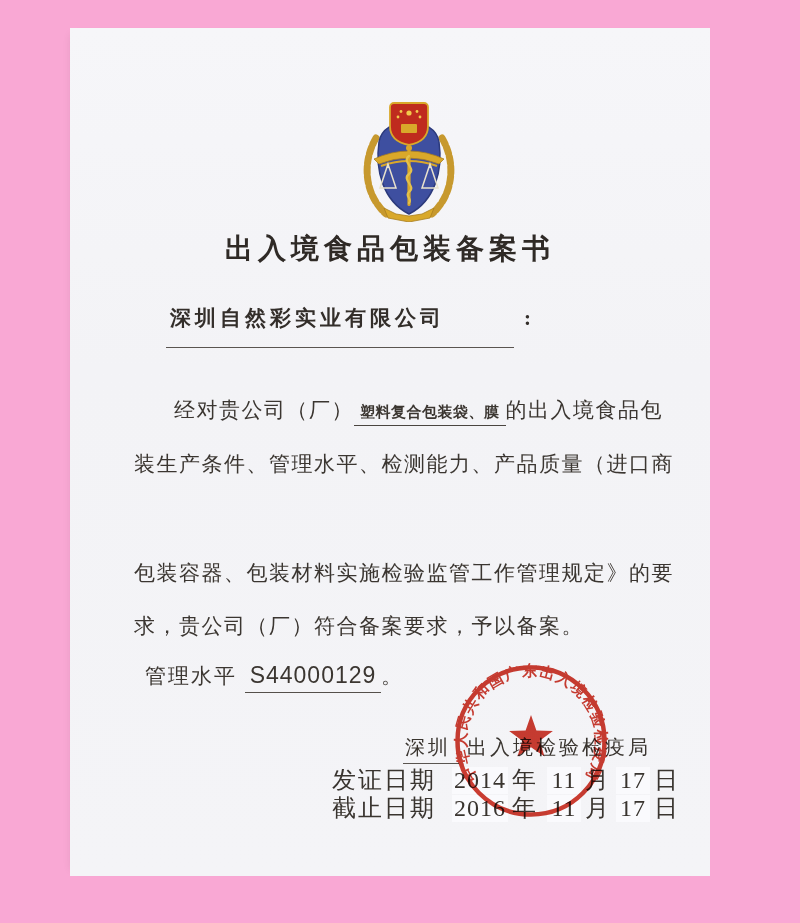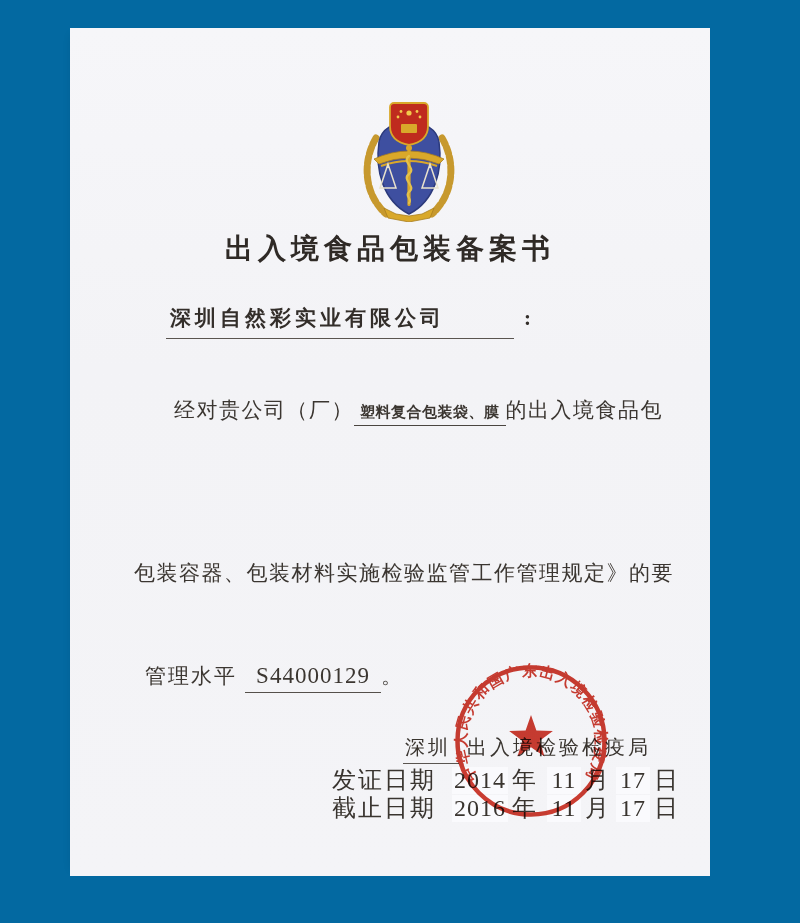--- a/index.html
+++ b/index.html
@@ -1,36 +1,36 @@
 <!DOCTYPE html>
 <html><head>
 <meta charset="utf-8">
 <style>
   html,body{margin:0;padding:0;background:#ffffff;width:800px;height:923px;overflow:hidden;
     font-family:"Liberation Serif","DejaVu Serif",serif;color:#39342f;}
-  .stage{position:relative;width:800px;height:923px;background:#0369a1;}
+  .stage{position:relative;width:800px;height:923px;background:#f9a8d4;}
   .page{position:absolute;left:70px;top:28px;width:640px;height:848px;
     background:linear-gradient(180deg,#f6f6f9 0%,#f3f3f6 40%,#f4f4f7 100%);
     box-shadow:-6px 0 8px -6px rgba(0,0,0,0.07);}
   .emblem{position:absolute;left:284px;top:70px;width:110px;height:124px;}
   .title{position:absolute;left:0;top:202px;width:640px;text-align:center;
     font-size:28px;font-weight:bold;letter-spacing:5px;color:#2f2a26;}
   .recipient{position:absolute;left:96px;top:276px;font-size:21px;font-weight:bold;
     letter-spacing:4px;color:#332e2a;white-space:nowrap;}
-  .u-name{display:inline-block;min-width:340px;border-bottom:1.6px solid #5a5550;padding:0 4px 6px 4px;}
+  .u-name{display:inline-block;min-width:340px;border-bottom:1.6px solid #5a5550;padding:0 4px 15px 4px;}
   .colon{display:inline-block;margin-left:10px;font-weight:bold;}
   .bodyline{position:absolute;left:64px;width:560px;font-size:21px;letter-spacing:1.5px;
     color:#3b3631;white-space:nowrap;}
   .l1{top:368px;padding-left:40px;}
   .l2{top:422px;}.l3{top:477px;}.l4{top:531px;}.l5{top:584px;}
   .insert{font-size:15px;font-weight:bold;letter-spacing:0.5px;border-bottom:1.4px solid #4a4540;
     padding:0 6px 3px 6px;display:inline-block;vertical-align:baseline;}
   .codeline{position:absolute;left:75px;top:634px;font-size:21px;letter-spacing:2px;color:#3b3631;white-space:nowrap;}
   .u-code{display:inline-block;min-width:128px;text-align:center;border-bottom:1.5px solid #55504b;
-    padding:0 4px 3px 4px;margin-left:8px;font-family:Liberation Serif, serif;font-size:23px;letter-spacing:1px;}
+    padding:0 4px 3px 4px;margin-left:8px;font-family:Liberation Sans, sans-serif;font-size:23px;letter-spacing:1px;}
   .agency{position:absolute;left:333px;top:706px;font-size:20px;letter-spacing:3px;color:#39342f;white-space:nowrap;}
   .u-city{display:inline-block;border-bottom:1.4px solid #5a5550;padding:0 8px 2px 2px;margin-right:8px;}
   .daterow{position:absolute;left:262px;font-size:24px;letter-spacing:1px;color:#39342f;white-space:nowrap;}
   .d1{top:736px;}.d2{top:764px;}
   .daterow .lab{letter-spacing:2px;}
   .num{display:inline-block;text-align:center;font-family:"Liberation Serif",serif;background:#fafafd;}
   .yr{width:56px;margin-left:16px;}
   .mo{width:34px;margin-left:10px;}
   .dy{width:34px;margin-left:6px;}
   .unit{display:inline-block;margin-left:4px;}
@@ -74,21 +74,23 @@
 
     <div class="title">出入境食品包装备案书</div>
 
     <div class="recipient">
       <span class="u-name">深圳自然彩实业有限公司</span><span class="colon">:</span>
     </div>
 
     <div class="bodyline l1">
       <span>经对贵公司（厂）</span><span class="insert">塑料复合包装袋、膜</span><span>的出入境食品包</span>
     </div>
+    <div class="bodyline l2">装生产条件、管理水平、检测能力、产品质量（进口商</div>
     <div class="bodyline l4">包装容器、包装材料实施检验监管工作管理规定》的要</div>
+    <div class="bodyline l5">求，贵公司（厂）符合备案要求，予以备案。</div>
 
     <div class="codeline">
       <span>管理水平</span><span class="u-code">S44000129</span><span>。</span>
     </div>
 
     <div class="agency">
       <span class="u-city">深圳</span><span>出入境检验检疫局</span>
     </div>
 
     <div class="daterow d1">

